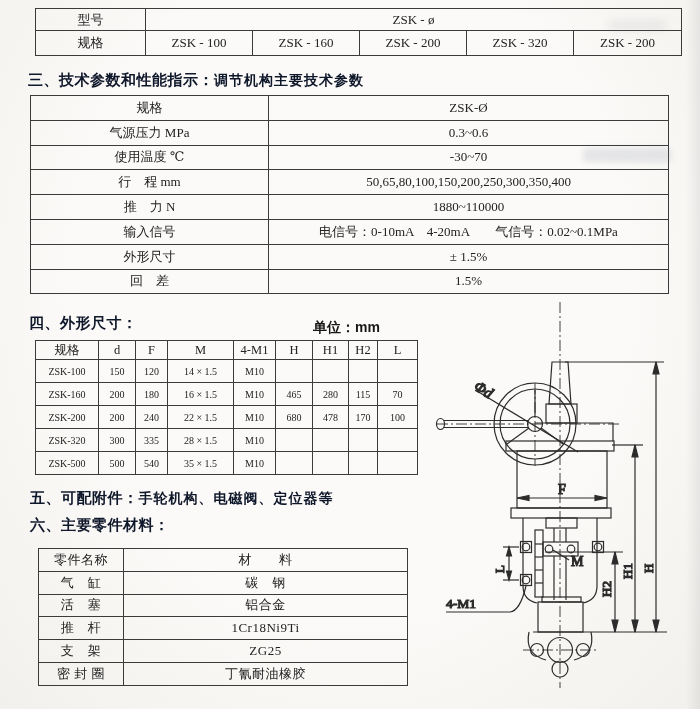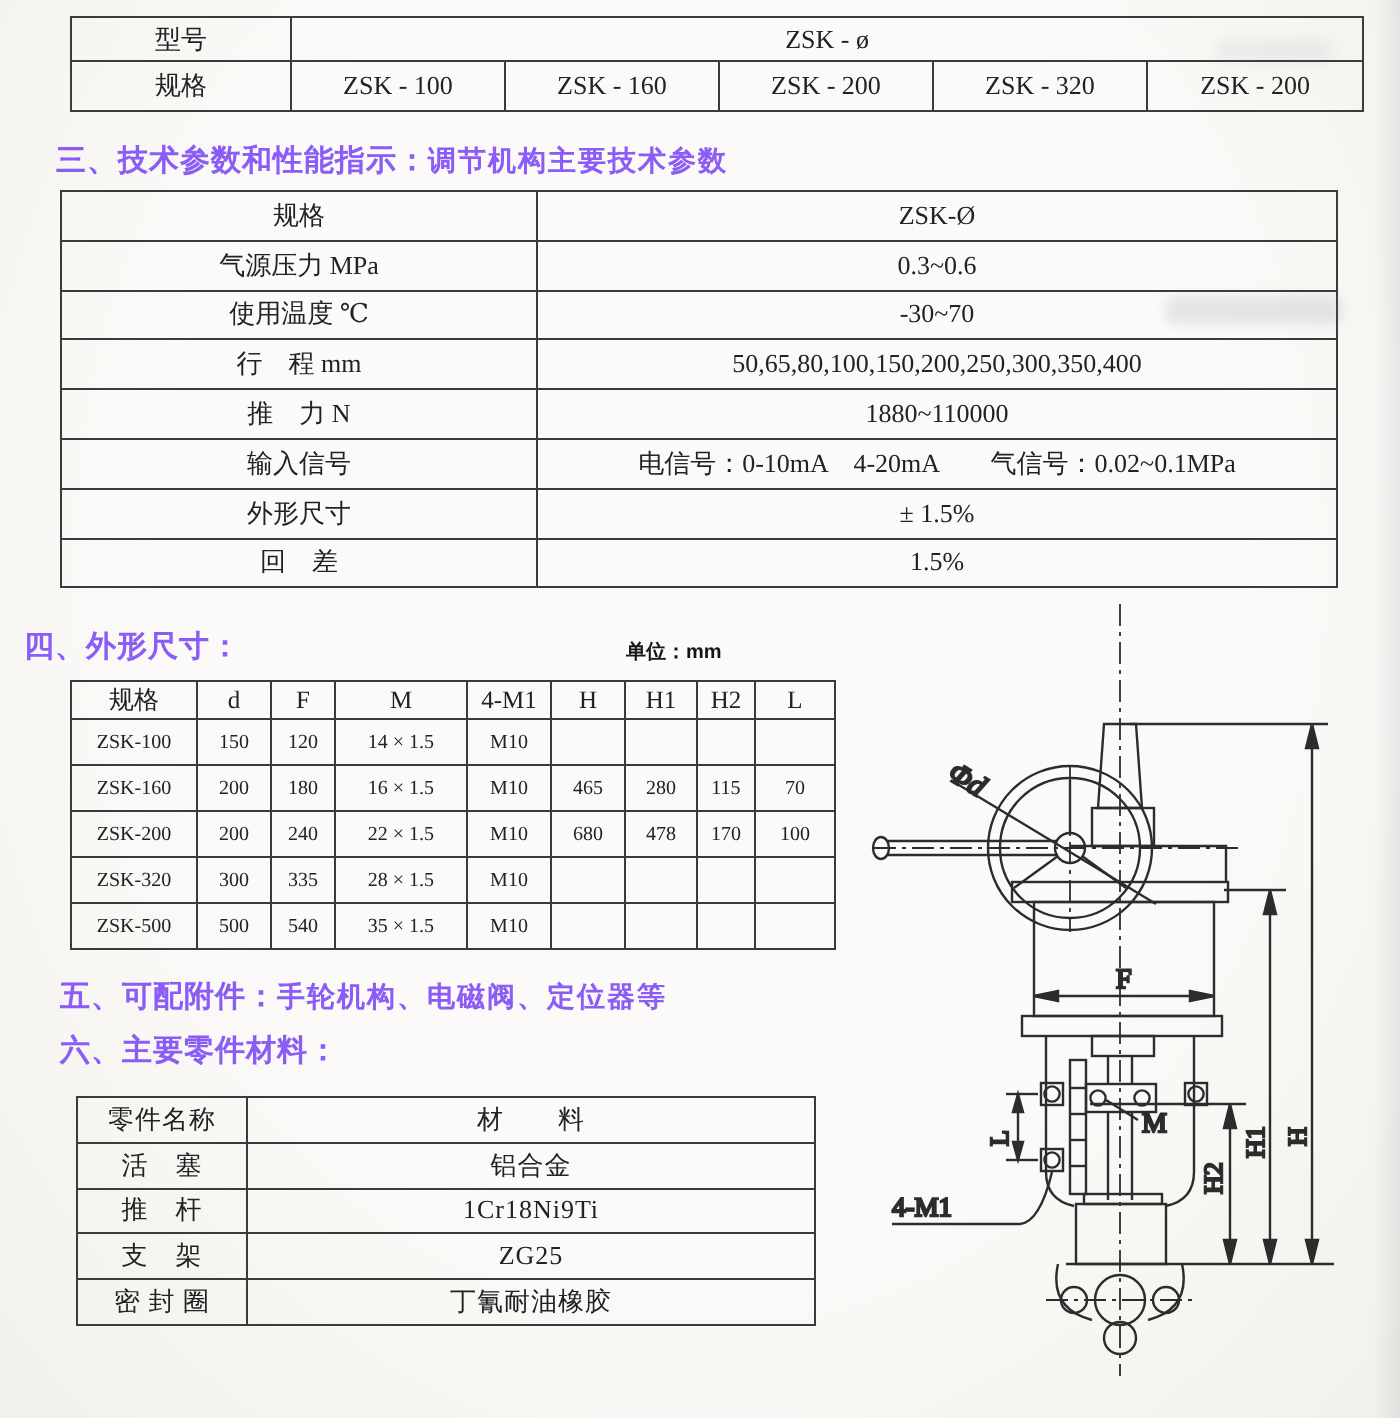--- a/index.html
+++ b/index.html
@@ -14,27 +14,27 @@
   table.t{border-collapse:collapse;table-layout:fixed;background:transparent;}
   table.t td, table.t th{
     border:1.4px solid #3b3b3b;
     text-align:center;vertical-align:middle;
     font-weight:normal;padding:0 2px;
     font-size:13px;color:#222;
     overflow:hidden;white-space:nowrap;
   }
   .heading{
     font-family:Liberation Serif, serif;
-    font-size:15px;font-weight:bold;color:#8b5cf6;letter-spacing:.5px;
+    font-size:15px;font-weight:bold;color:#0f172a;letter-spacing:.5px;
     white-space:nowrap;
   }
   .heading .rest{font-weight:600;font-size:14px;letter-spacing:1px;}
   .unit{
     font-family:"Liberation Sans","DejaVu Sans",sans-serif;
-    font-size:10px;font-weight:bold;color:#161616;
+    font-size:14px;font-weight:bold;color:#161616;
   }
   #t1{left:35px;top:8px;width:646px;}
   #t1 tr:nth-child(1) td{height:21px;}
   #t1 tr:nth-child(2) td{height:24px;}
   #t2{left:30px;top:95px;width:638px;}
   #t2 td{height:23.8px;}
   #t3{left:35px;top:340px;width:382px;font-size:12.5px;}
   #t3 th{height:18px;font-size:12.5px;}
   #t3 td{height:22px;font-size:10px;}
   #t4{left:38px;top:548px;width:369px;}
@@ -114,21 +114,21 @@
         <td>外形尺寸</td>
         <td>± 1.5%</td>
       </tr>
   <tr>
         <td>回　差</td>
         <td>1.5%</td>
       </tr>
 </tbody>
   </table>
 
-<div class="heading abs" style="left:12px;top:314px;">
+<div class="heading abs" style="left:29px;top:314px;">
   <span>四、外形尺寸：</span>
 </div>
 <div class="unit abs" style="left:313px;top:319px;">单位：mm</div>
 
 <table class="t abs" id="t3">
   <colgroup>
       <col style="width:63px">
       <col style="width:37px">
       <col style="width:32px">
       <col style="width:66px">
@@ -220,20 +220,24 @@
   <colgroup>
       <col style="width:85px">
       <col style="width:284px">
     </colgroup>
   <tbody>
       <tr>
     <td>零件名称</td>
     <td>材　　料</td>
   </tr>
   <tr>
+        <td>气　缸</td>
+        <td>碳　钢</td>
+      </tr>
+  <tr>
         <td>活　塞</td>
         <td>铝合金</td>
       </tr>
   <tr>
         <td>推　杆</td>
         <td>1Cr18Ni9Ti</td>
       </tr>
   <tr>
         <td>支　架</td>
         <td>ZG25</td>

